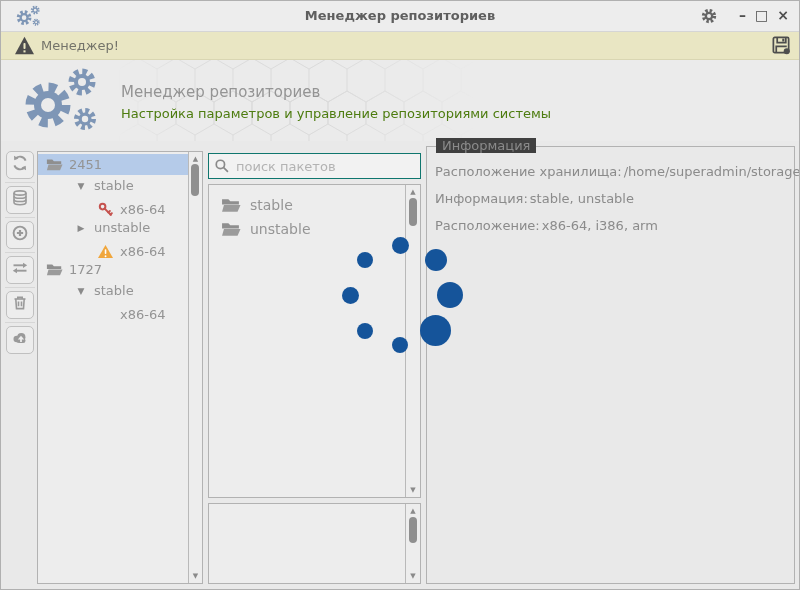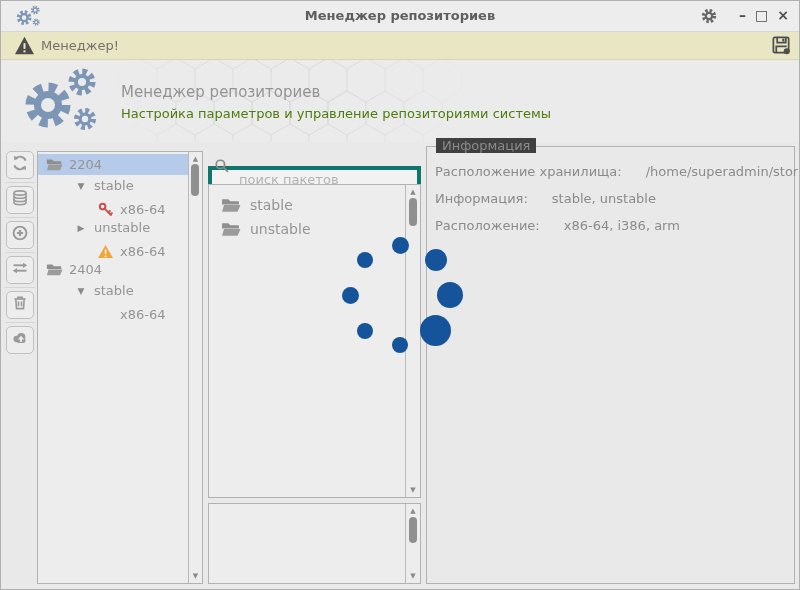--- a/index.html
+++ b/index.html
@@ -46,35 +46,35 @@
   .tree-rows{position:absolute;left:0;top:2px;right:14px;}
   .trow{height:21px;display:flex;align-items:center;font-size:13px;color:#949494;cursor:pointer;white-space:nowrap;}
   .trow.selected{background:#b5cbe9;}
   .trow .caret{display:inline-block;width:12px;text-align:center;font-size:9px;color:#8a8a8a;margin-right:7px;}
   .ind0{padding-left:8px;} .ind1{padding-left:37px;} .ind2{padding-left:59px;align-items:flex-end;}
   .ticon{display:inline-flex;width:17px;justify-content:center;margin-right:6px;}
   .tspacer{display:inline-block;width:23px;}
 
   
   .search-wrap{position:absolute;left:207px;top:152px;width:213px;height:26px;}
-  .search-input{width:100%;height:100%;box-sizing:border-box;border:4px solid #0f766e;background:#f2f2f2;padding:0 6px 0 27px;font-size:13px;color:#777;font-family:"DejaVu Sans",sans-serif;outline:none;margin-top:13px;}
+  .search-input{width:100%;height:100%;box-sizing:border-box;border:1px solid #0f766e;background:#f2f2f2;padding:0 6px 0 27px;font-size:13px;color:#777;font-family:"DejaVu Sans",sans-serif;outline:none;}
   .search-input::placeholder{color:#b3b3b3;}
   .search-icon{position:absolute;left:6px;top:5px;pointer-events:none;}
   .pkg-list{left:207px;top:183px;width:213px;height:314px;}
   .pkg-items{position:absolute;left:0;top:8px;right:15px;}
   .pkg-item{height:24px;display:flex;align-items:center;padding-left:12px;font-size:14px;color:#959595;cursor:pointer;}
   .pkg-item .ficon{margin-right:9px;display:inline-flex;}
   .detail-box{left:207px;top:502px;width:213px;height:81px;}
 
   
   .info-fs{position:absolute;left:425px;top:145px;width:369px;height:438px;border:1px solid #b2b2b2;box-sizing:border-box;}
   .info-legend{position:absolute;top:-9px;left:9px;background:#404040;padding:0 6px;font-size:13px;color:#8a8a8a;}
   .info-rows{position:absolute;left:8px;top:17px;right:6px;}
   .info-row{display:flex;align-items:baseline;height:27px;font-size:13px;color:#8b8b8b;white-space:nowrap;}
-  .info-label{margin-right:24px;}
+  .info-label{margin-right:2px;}
   .info-value{color:#8b8b8b;}
 
   
   .spin-dot{position:absolute;border-radius:50%;background:#15549a;z-index:40;}
   .d0{left:391px;top:236px;width:17px;height:17px;}
   .d1{left:424px;top:248px;width:22px;height:22px;}
   .d2{left:436px;top:281px;width:26px;height:26px;}
   .d3{left:419px;top:314px;width:31px;height:31px;}
   .d4{left:391px;top:336px;width:16px;height:16px;}
   .d5{left:356px;top:322px;width:16px;height:16px;}
@@ -240,21 +240,21 @@
   <div class="panel tree-panel">
     <div class="tree-rows">
 
       <div class="trow selected ind0">
         <span class="ticon">
           <svg width="18" height="15" viewBox="0 0 19 15">
             <path d="M1 2h6l1.8 2H17v3H1z" fill="#8f8f8f"></path>
             <path d="M2.8 7.6h15.7L15.7 14H1z" fill="#9b9b9b"></path>
           </svg>
         </span>
-        <span>2204</span>
+        <span>2451</span>
       </div>
 
       <div class="trow ind1">
         <span class="caret">▼</span>
         <span>stable</span>
       </div>
 
       <div class="trow ind2">
         <span class="ticon">
           <svg width="15" height="15" viewBox="0 0 15 15" fill="none" stroke="#c5524e" stroke-width="2" stroke-linecap="round">
@@ -284,21 +284,21 @@
         <span>x86-64</span>
       </div>
 
       <div class="trow ind0">
         <span class="ticon">
           <svg width="18" height="15" viewBox="0 0 19 15">
             <path d="M1 2h6l1.8 2H17v3H1z" fill="#8f8f8f"></path>
             <path d="M2.8 7.6h15.7L15.7 14H1z" fill="#9b9b9b"></path>
           </svg>
         </span>
-        <span>2404</span>
+        <span>1727</span>
       </div>
 
       <div class="trow ind1">
         <span class="caret">▼</span>
         <span>stable</span>
       </div>
 
       <div class="trow ind2">
         <span class="tspacer"></span>
         <span>x86-64</span>

